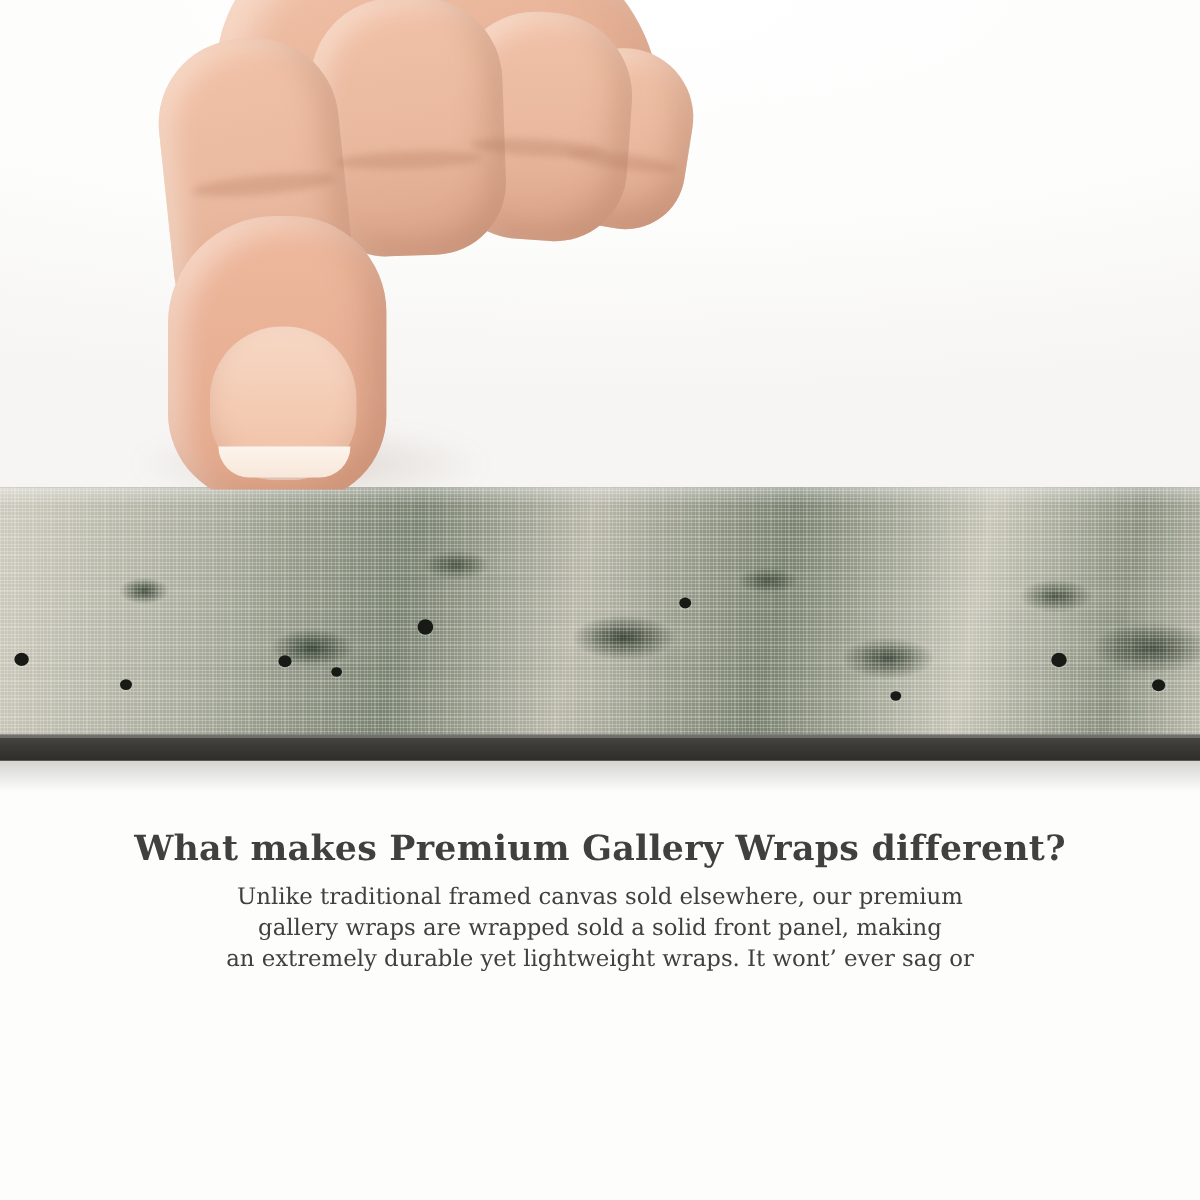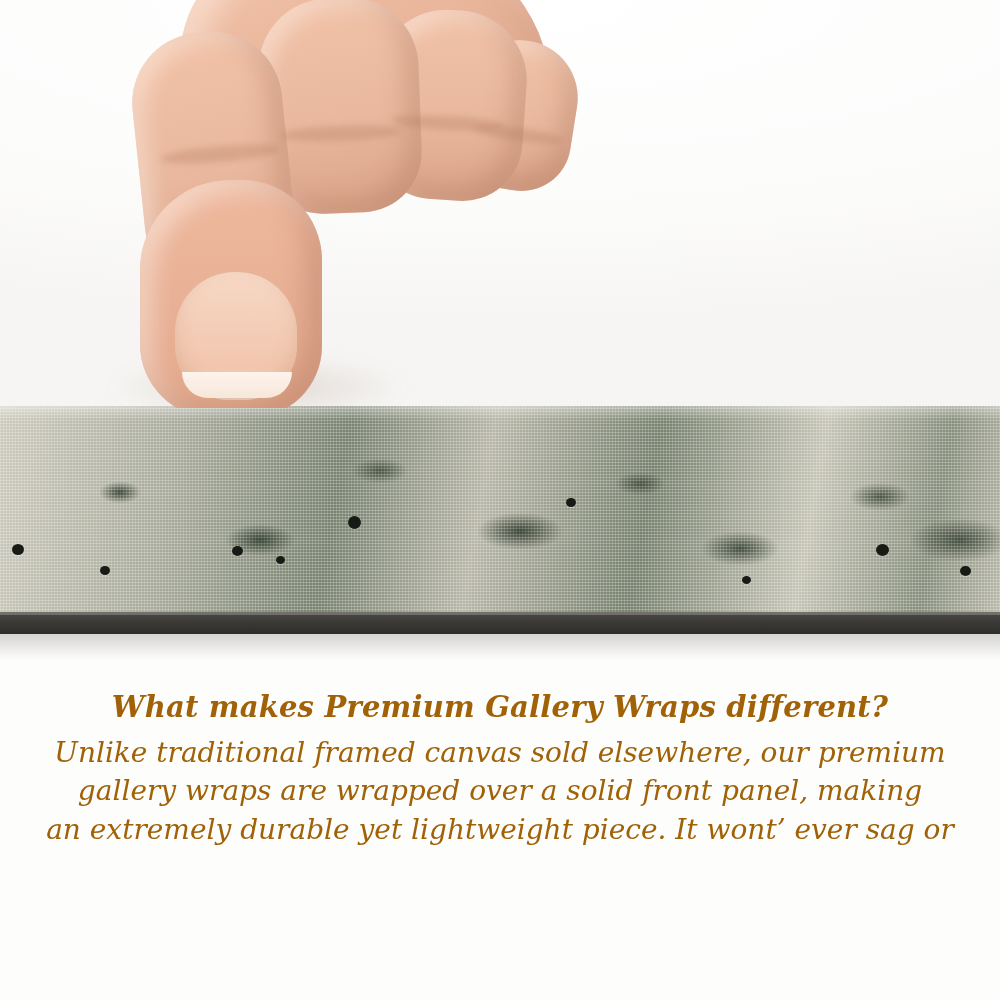--- a/index.html
+++ b/index.html
@@ -192,33 +192,32 @@
     background: linear-gradient(180deg, rgba(120,118,110,0.30) 0%, rgba(255,255,255,0) 100%);
   }
 
   
   .caption {
     position: absolute;
     left: 0;
     top: 690px;
     width: 1000px;
     text-align: center;
-    color: #a16207;
+    color: #404040;
     font-family: "DejaVu Serif", serif;
-    font-style: italic;
   }
   .caption h2 {
     margin: 0 0 10px 0;
     font-size: 29px;
     font-weight: 700;
     letter-spacing: 0.2px;
   }
   .caption p {
     margin: 0;
-    font-size: 28px;
+    font-size: 19px;
     line-height: 1.37;
     font-weight: 400;
     text-align: center;
   }
   .caption .line { display: block; }
 </style>
 </head>
 <body>
 
 <div class="page">
@@ -258,18 +257,18 @@
     <div class="speck" style="left:742px; top:170px; width:9px; height:8px;"></div>
   </div>
   <div class="canvas-side"></div>
   <div class="canvas-side-hl"></div>
   <div class="strip-drop-shadow"></div>
 
   <div class="caption">
     <h2>What makes Premium Gallery Wraps different?</h2>
     <p>
       <span class="line">Unlike traditional framed canvas sold elsewhere, our premium</span>
-      <span class="line">gallery wraps are wrapped over a solid front panel, making</span>
-      <span class="line">an extremely durable yet lightweight piece. It wont’ ever sag or</span>
+      <span class="line">gallery wraps are wrapped sold a solid front panel, making</span>
+      <span class="line">an extremely durable yet lightweight wraps. It wont’ ever sag or</span>
     </p>
   </div>
 
 </div>
 
 </body></html>

